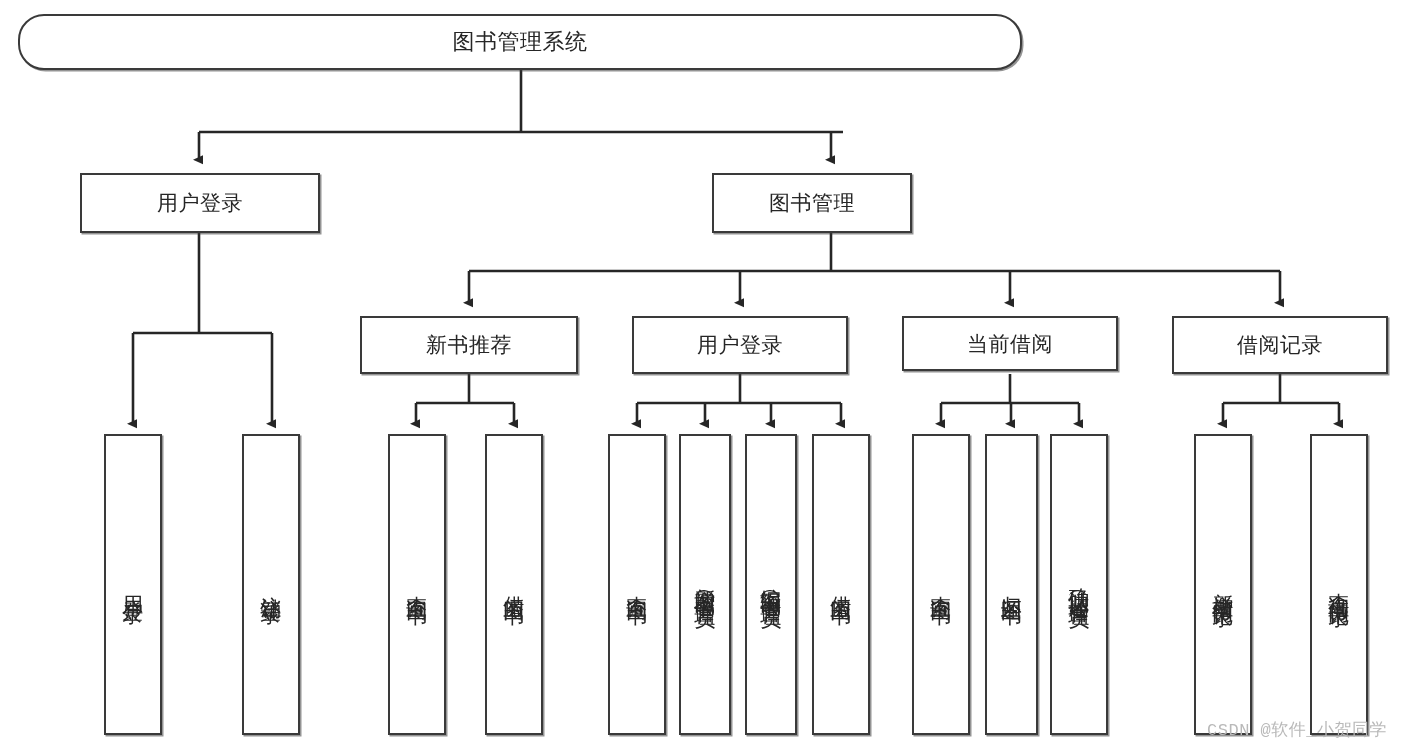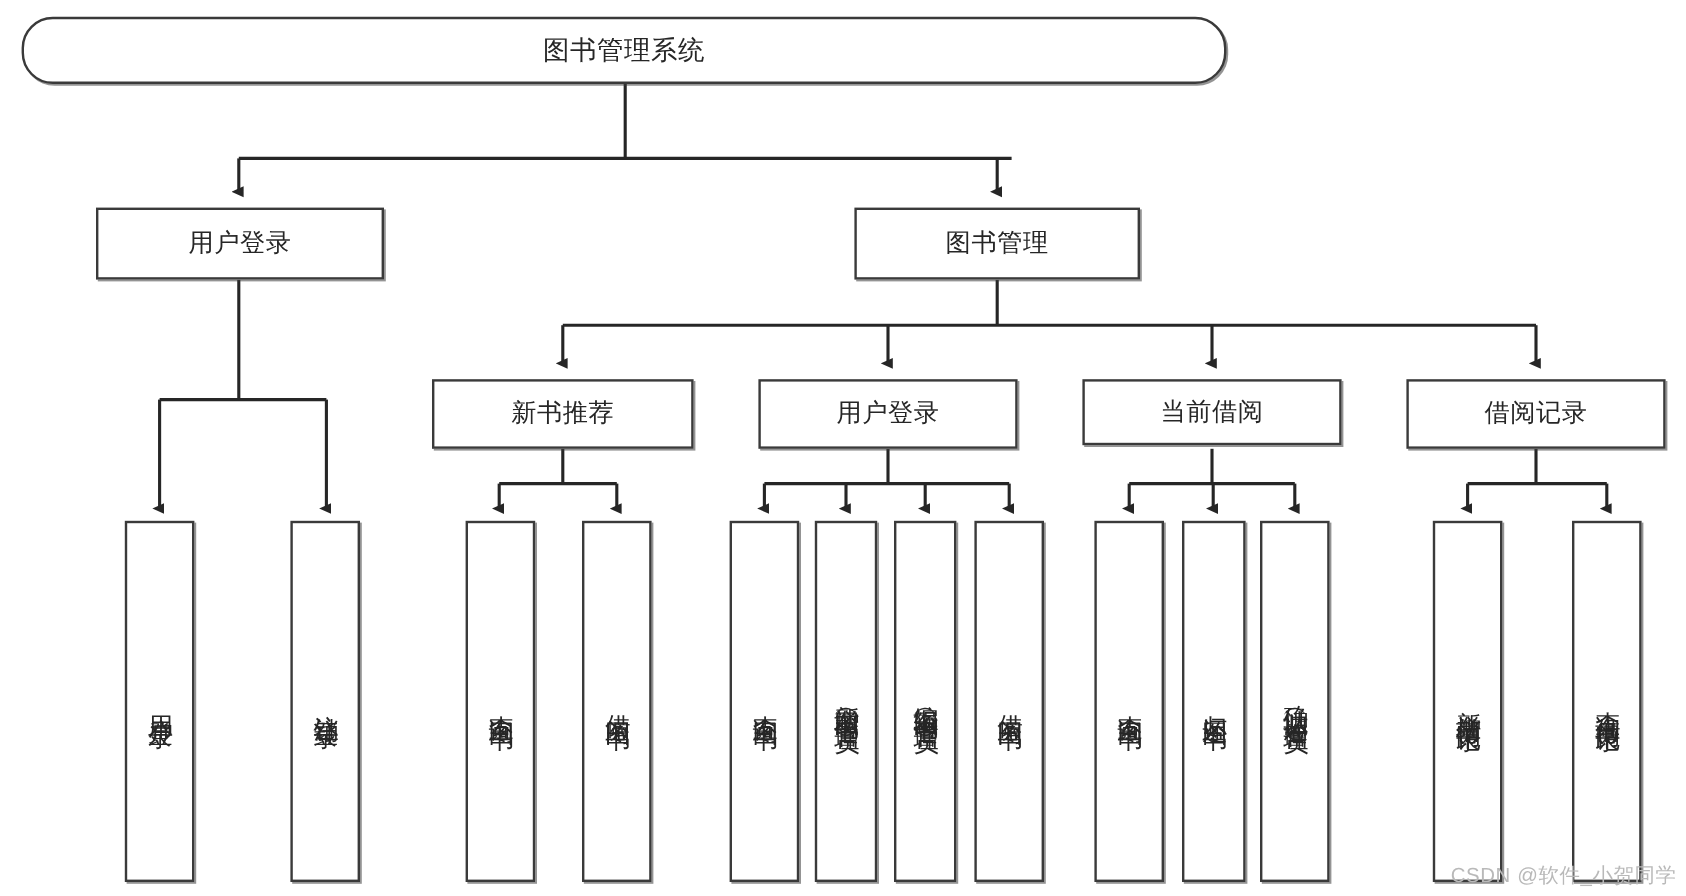--- a/index.html
+++ b/index.html
@@ -62,27 +62,28 @@
     line-height: 1.22;
     letter-spacing: 3px;
     white-space: nowrap;
     max-height: 100%;
   }
   #root-node .label {
     font-size: 22px;
   }
   #watermark {
     position: absolute;
-    right: 8px;
+    right: 18px;
     bottom: 6px;
     font-size: 17px;
     color: #b9b9b9;
     letter-spacing: 0.5px;
     user-select: none;
     white-space: nowrap;
+    font-family: Liberation Mono, monospace;
   }
 </style>
 </head>
 <body>
 
 <div id="diagram-root">
 
   <svg class="edges" viewBox="0 0 1405 747" xmlns="http://www.w3.org/2000/svg">
     <defs>
       <marker id="arrow" markerWidth="10" markerHeight="10" refX="5.2" refY="4" orient="auto" markerUnits="userSpaceOnUse">
@@ -133,21 +134,21 @@
     </g>
   </svg>
 
   <div class="node horiz" id="root-node" style="left:18px; top:14px; width:1004px; height:56px;border-radius:26px;">
     <span class="label">图书管理系统</span>
   </div>
 
   <div class="node horiz" style="left:80px; top:173px; width:240px; height:60px;">
     <span class="label">用户登录</span>
   </div>
-  <div class="node horiz" style="left:712px; top:173px; width:238px; height:60px;">
+  <div class="node horiz" style="left:712px; top:173px; width:200px; height:60px;">
     <span class="label">图书管理</span>
   </div>
 
   <div class="node horiz" style="left:360px; top:316px; width:218px; height:58px;">
     <span class="label">新书推荐</span>
   </div>
   <div class="node horiz" style="left:632px; top:316px; width:216px; height:58px;">
     <span class="label">用户登录</span>
   </div>
   <div class="node horiz" style="left:902px; top:316px; width:216px; height:55px;">

